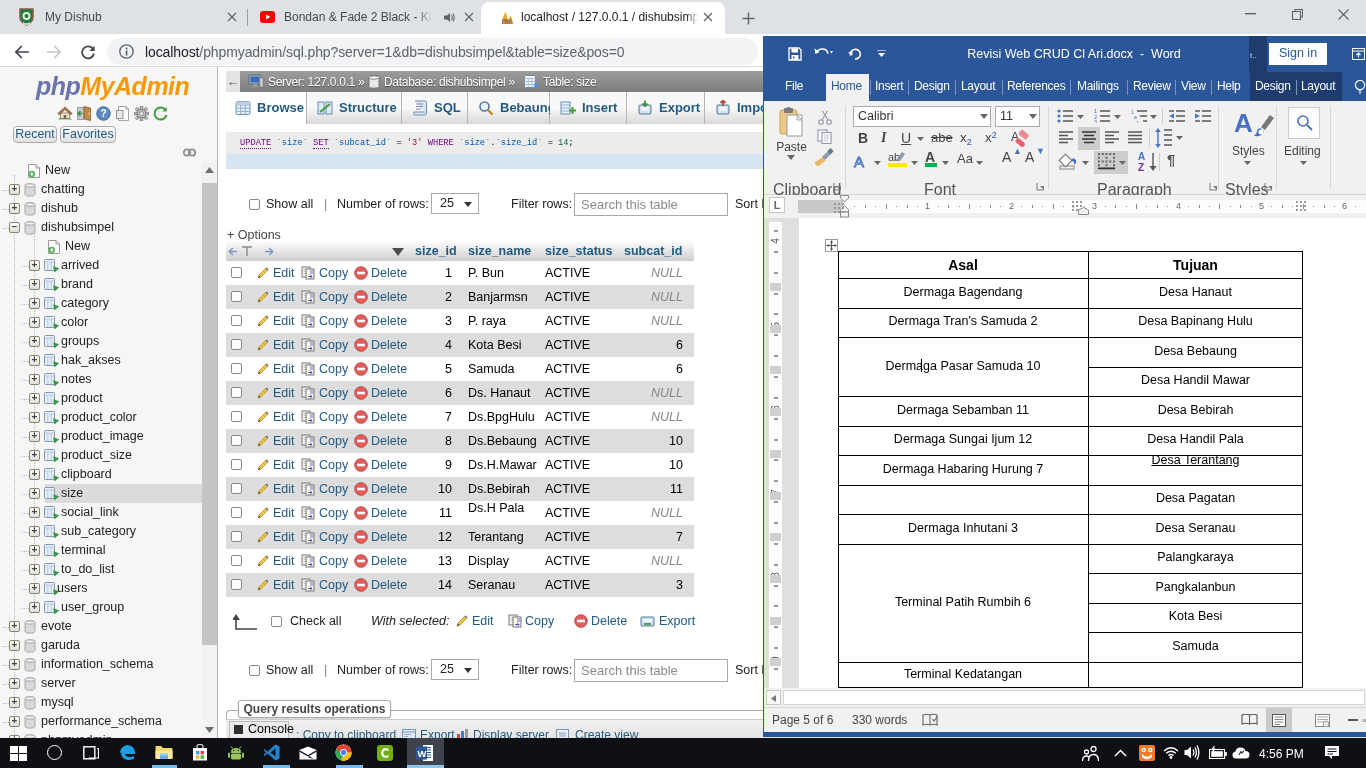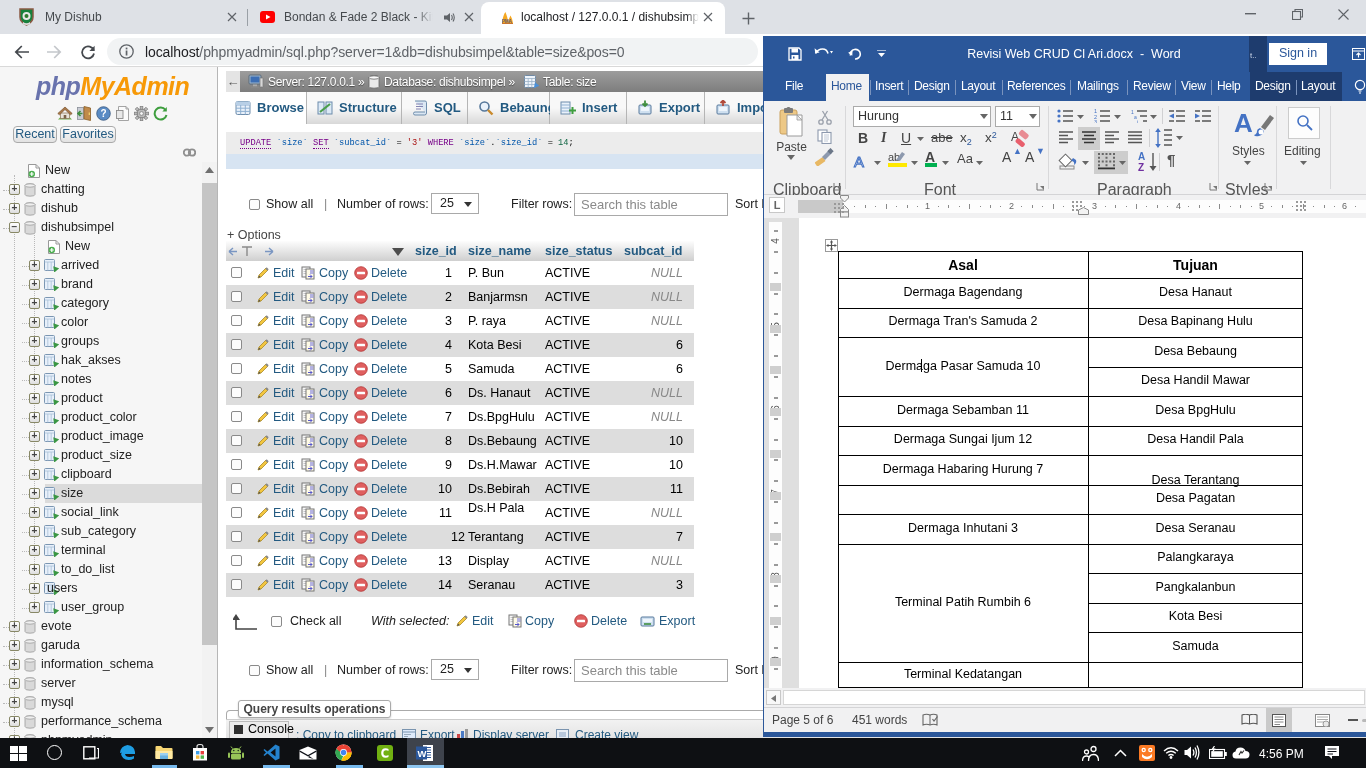--- a/index.html
+++ b/index.html
@@ -347,21 +347,21 @@
       <path d="M0.5 3 L10.5 3 M3.8 3 L3.8 11.5 M7.2 3 L7.2 11.5" stroke="#a8c0d8" stroke-width="0.8"></path>
       <path d="M8 6 L14.5 6 L11.2 11.5 Z" fill="#3a9643" transform="rotate(140 11 9)"></path>
     </svg>
   <div class="trow" style="left:61px;top:495.2px">to_do_list</div>
   <div class="pm" style="left:29px;top:516px">+</div>
   <svg class="abs" style="left:44px;top:515px" width="15" height="13" viewBox="0 0 15 13">
       <rect x="0.5" y="0.5" width="10" height="11" rx="1" fill="#e8f0fa" stroke="#7b96b2" stroke-width="1"></rect>
       <path d="M0.5 3 L10.5 3 M3.8 3 L3.8 11.5 M7.2 3 L7.2 11.5" stroke="#a8c0d8" stroke-width="0.8"></path>
       <path d="M8 6 L14.5 6 L11.2 11.5 Z" fill="#3a9643" transform="rotate(140 11 9)"></path>
     </svg>
-  <div class="trow" style="left:47px;top:514.2px">users</div>
+  <div class="trow" style="left:57px;top:514.2px">users</div>
   <div class="pm" style="left:29px;top:535px">+</div>
   <svg class="abs" style="left:44px;top:534px" width="15" height="13" viewBox="0 0 15 13">
       <rect x="0.5" y="0.5" width="10" height="11" rx="1" fill="#e8f0fa" stroke="#7b96b2" stroke-width="1"></rect>
       <path d="M0.5 3 L10.5 3 M3.8 3 L3.8 11.5 M7.2 3 L7.2 11.5" stroke="#a8c0d8" stroke-width="0.8"></path>
       <path d="M8 6 L14.5 6 L11.2 11.5 Z" fill="#3a9643" transform="rotate(140 11 9)"></path>
     </svg>
   <div class="trow" style="left:61px;top:533.2px">user_group</div>
   <div class="pm" style="left:9px;top:554px">+</div>
   <svg class="abs" style="left:24px;top:553px" width="12" height="14" viewBox="0 0 12 14">
       <path d="M1 2.5 Q1 0.8 6 0.8 Q11 0.8 11 2.5 L11 11.5 Q11 13.2 6 13.2 Q1 13.2 1 11.5 Z" fill="#d9d9d9" stroke="#9a9a9a" stroke-width="0.8"></path>
@@ -883,21 +883,21 @@
           <path d="M9 5 L12.5 5 M9 7 L12.5 7" stroke="#6a6ade" stroke-width="1"></path>
           <path d="M7 10.5 L11 10.5 L9 8.5 M11 10.5 L9 12.5" stroke="#5555cc" stroke-width="1" fill="none"></path>
         </svg>
         <span class="rowlink" style="left:93px;top:5px">Copy</span>
   <svg class="abs" style="left:128px;top:5px" width="14" height="14" viewBox="0 0 14 14">
           <circle cx="7" cy="7" r="6.3" fill="#df5f5f" stroke="#b23434" stroke-width="0.8"></circle>
           <circle cx="7" cy="7" r="6.3" fill="url(#)" opacity="0"></circle>
           <rect x="3" y="5.7" width="8" height="2.6" rx="0.5" fill="#fff"></rect>
         </svg>
         <span class="rowlink" style="left:145px;top:5px">Delete</span>
-  <span class="num" style="left:193px;top:5px;width:46px">12</span>
+  <span class="num" style="left:180px;top:5px;width:46px">12</span>
   <span class="abs" style="left:242px;top:5px">Terantang</span>
   <span class="abs" style="left:319px;top:5px">ACTIVE</span>
   <span class="num" style="left:380px;top:5px;width:77px"><span>7</span></span>
 </div>
 <div class="drow" style="top:308px">
   <div class="cbx" style="left:5px;top:6px"></div>
   <svg class="abs" style="left:30px;top:5px" width="14" height="14" viewBox="0 0 14 14">
           <path d="M2 12 L3 9 L10 2 L12 4 L5 11 Z" fill="#f3c63f" stroke="#a98a28" stroke-width="0.8"></path>
           <path d="M10 2 L12 4" stroke="#888" stroke-width="2"></path>
           <path d="M2 12 L3.2 9.6 L4.6 10.9 Z" fill="#555"></path>
@@ -1116,21 +1116,21 @@
         <path d="M8 9 L15 2 L18 5 L11 12 Z" fill="#8d99ae"></path>
         <rect x="14.2" y="0.5" width="4.5" height="4.5" fill="#6b7788" transform="rotate(45 16 3)"></rect>
       </svg>
 <div class="glabel" style="left:9px;top:80px">Clipboard</div>
 <svg class="abs" style="left:69px;top:81px" width="9" height="9" viewBox="0 0 9 9">
         <path d="M1 1 L1 8 L8 8" fill="none" stroke="#777" stroke-width="1"></path>
         <path d="M4 4 L8 4 L8 8 Z" fill="#777"></path>
       </svg>
 <div class="gdiv" style="left:81px"></div>
 <div class="abs" style="left:89px;top:5px;width:138px;height:21px;background:#fff;border:1px solid #aaa"></div>
-<div class="abs" style="left:94px;top:8px;font-size:12.5px;color:#333">Hurung</div>
+<div class="abs" style="left:94px;top:8px;font-size:12.5px;color:#333">Calibri</div>
 <svg class="abs" style="left:216px;top:13px" width="8" height="5" viewBox="0 0 8 5">
         <path d="M0 0 L8 0 L4 5 Z" fill="#666"></path>
       </svg>
 <div class="abs" style="left:231px;top:5px;width:45px;height:21px;background:#fff;border:1px solid #aaa"></div>
 <div class="abs" style="left:236px;top:8px;font-size:12.5px;color:#333">11</div>
 <svg class="abs" style="left:265px;top:13px" width="8" height="5" viewBox="0 0 8 5">
         <path d="M0 0 L8 0 L4 5 Z" fill="#666"></path>
       </svg>
 <div class="abs" style="left:94px;top:29px;font-size:14px;font-weight:700;color:#444">B</div>
 <div class="abs" style="left:117px;top:29px;font-size:14px;font-style:italic;font-weight:600;color:#444;font-family:'Liberation Serif',serif">I</div>
@@ -1488,46 +1488,46 @@
       <div class="wcell" style="left:74px;top:38.5px;width:250px;font-weight:700;font-size:14px;">Asal</div>
       <div class="wcell" style="left:324px;top:38.5px;width:215px;font-weight:700;font-size:14px;">Tujuan</div>
       <div class="wcell" style="left:74px;top:66.8px;width:250px;">Dermaga Bagendang</div>
       <div class="wcell" style="left:324px;top:66.8px;width:215px;">Desa Hanaut</div>
       <div class="wcell" style="left:74px;top:96.2px;width:250px;">Dermaga Tran's Samuda 2</div>
       <div class="wcell" style="left:324px;top:96.2px;width:215px;">Desa Bapinang Hulu</div>
       <div class="wcell" style="left:74px;top:140.5px;width:250px;">Dermaga Pasar Samuda 10</div>
       <div class="wcell" style="left:324px;top:125.8px;width:215px;">Desa Bebaung</div>
       <div class="wcell" style="left:324px;top:155.2px;width:215px;">Desa Handil Mawar</div>
       <div class="wcell" style="left:74px;top:184.8px;width:250px;">Dermaga Sebamban 11</div>
-      <div class="wcell" style="left:324px;top:184.8px;width:215px;">Desa BpgHulu</div>
+      <div class="wcell" style="left:324px;top:184.8px;width:215px;">Desa Bebirah</div>
       <div class="wcell" style="left:74px;top:214.2px;width:250px;">Dermaga Sungai Ijum 12</div>
       <div class="wcell" style="left:324px;top:214.2px;width:215px;">Desa Handil Pala</div>
       <div class="wcell" style="left:74px;top:243.8px;width:250px;">Dermaga Habaring Hurung 7</div>
-      <div class="wcell" style="left:324px;top:255px;width:215px;">Desa Terantang</div>
+      <div class="wcell" style="left:324px;top:235px;width:215px;text-decoration:underline;">Desa Terantang</div>
       <div class="wcell" style="left:324px;top:273.2px;width:215px;">Desa Pagatan</div>
       <div class="wcell" style="left:74px;top:302.8px;width:250px;">Dermaga Inhutani 3</div>
       <div class="wcell" style="left:324px;top:302.8px;width:215px;">Desa Seranau</div>
       <div class="wcell" style="left:74px;top:376.5px;width:250px;">Terminal Patih Rumbih 6</div>
       <div class="wcell" style="left:324px;top:332.2px;width:215px;">Palangkaraya</div>
       <div class="wcell" style="left:324px;top:361.8px;width:215px;">Pangkalanbun</div>
       <div class="wcell" style="left:324px;top:391.2px;width:215px;">Kota Besi</div>
       <div class="wcell" style="left:324px;top:420.8px;width:215px;">Samuda</div>
       <div class="wcell" style="left:74px;top:448.8px;width:250px;">Terminal Kedatangan</div>
       <div class="abs" style="left:157px;top:141px;width:1px;height:13px;background:#000"></div>
     </div>
 <div id="whscroll">
  <div class="abs" style="left:2px;top:2px;width:15px;height:15px;background:#f8f8f8;border:1px solid #c8c8c8"></div>
  <svg class="abs" style="left:7px;top:7px" width="5" height="7" viewBox="0 0 5 7">
         <path d="M5 0 L0 3.5 L5 7 Z" fill="#777"></path>
       </svg>
  <div class="abs" style="left:19px;top:2px;width:582px;height:15px;background:#fff;border:1px solid #d6d6d6"></div>
 </div>
 <div id="wstatus">
  <span class="abs" style="left:8px;top:5px">Page 5 of 6</span>
- <span class="abs" style="left:88px;top:5px">451 words</span>
+ <span class="abs" style="left:88px;top:5px">330 words</span>
  <svg class="abs" style="left:158px;top:5px" width="16" height="14" viewBox="0 0 16 14">
         <path d="M1 2 Q4.5 0.5 8 2 Q11.5 0.5 15 2 L15 12 Q11.5 10.5 8 12 Q4.5 10.5 1 12 Z" fill="none" stroke="#666" stroke-width="1.1"></path>
         <path d="M8 2 L8 12" stroke="#666" stroke-width="1"></path>
         <path d="M10.5 6 L12 8 L15.5 3.5" stroke="#666" stroke-width="1.2" fill="none"></path>
       </svg>
  <svg class="abs" style="left:477px;top:6px" width="17" height="12" viewBox="0 0 17 12">
         <path d="M1 1 Q4.5 -0.5 8.5 1 Q12.5 -0.5 16 1 L16 10 Q12.5 8.5 8.5 10 Q4.5 8.5 1 10 Z" fill="none" stroke="#555" stroke-width="1.1"></path>
         <path d="M8.5 1 L8.5 10" stroke="#555" stroke-width="1"></path>
       </svg>
  <div class="abs" style="left:502px;top:0px;width:26px;height:25px;background:#cacaca"></div>

